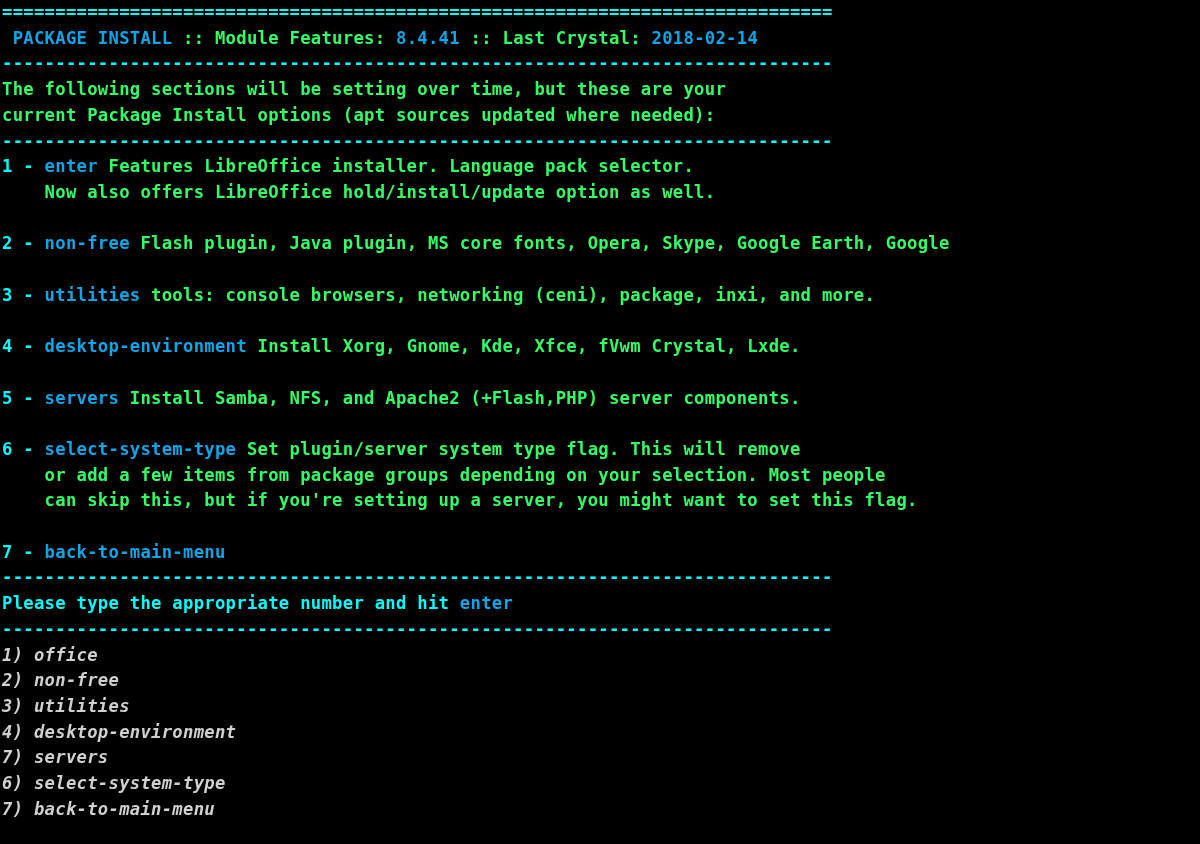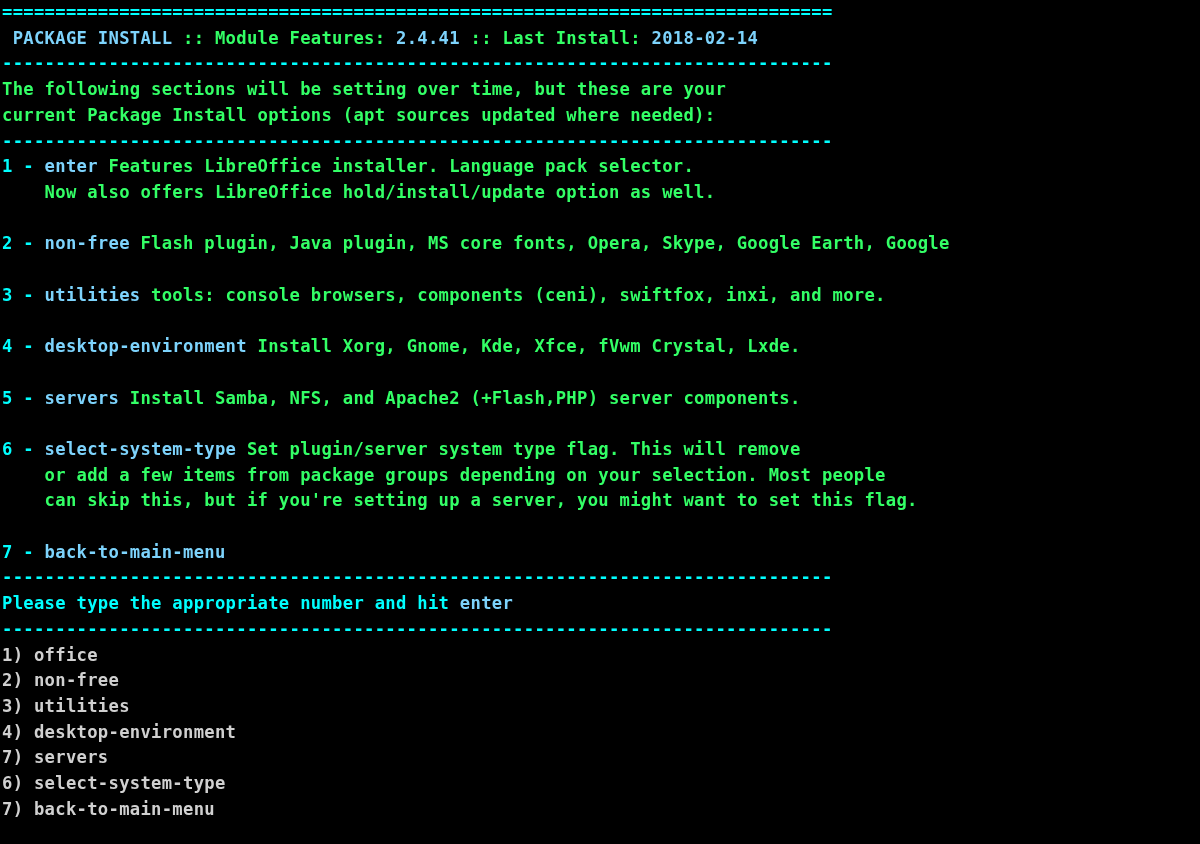--- a/index.html
+++ b/index.html
@@ -16,38 +16,38 @@
     line-height: 25.7px;
     letter-spacing: 0.3px;
     font-weight: bold;
     color: #e0e0e0;
     margin: 0;
     padding: 0 2px;
     white-space: pre;
   }
   .cy { color: #00ffff; }   
   .gr { color: #33ff66; }   
-  .mg { color: #7dd3fc; text-align: right; }   
-  .wh { color: #d0d0d0; }   
+  .mg { color: #0ea5e9; text-align: right; }   
+  .wh { color: #d0d0d0; font-style: italic; }   
 </style>
 </head>
 <body>
 
 <pre class="term"><span class="cy">==============================================================================</span>
-<span class="mg"> PACKAGE INSTALL </span><span class="gr">:: </span><span class="gr">Module Features:</span><span class="mg"> 2.4.41 </span><span class="gr">:: </span><span class="gr">Last Install:</span><span class="mg"> 2018-02-14</span>
+<span class="mg"> PACKAGE INSTALL </span><span class="gr">:: </span><span class="gr">Module Features:</span><span class="mg"> 8.4.41 </span><span class="gr">:: </span><span class="gr">Last Crystal:</span><span class="mg"> 2018-02-14</span>
 <span class="cy">------------------------------------------------------------------------------</span>
 <span class="gr">The following sections will be setting over time, but these are your</span>
 <span class="gr">current Package Install options (apt sources updated where needed):</span>
 <span class="cy">------------------------------------------------------------------------------</span>
 <span class="cy">1 - </span><span class="mg">enter </span><span class="gr">Features LibreOffice installer. Language pack selector.</span>
 <span class="gr">    Now also offers LibreOffice hold/install/update option as well.</span>
 
 <span class="cy">2 - </span><span class="mg">non-free </span><span class="gr">Flash plugin, Java plugin, MS core fonts, Opera, Skype, Google Earth, Google</span>
 
-<span class="cy">3 - </span><span class="mg">utilities </span><span class="gr">tools: console browsers, components (ceni), swiftfox, inxi, and more.</span>
+<span class="cy">3 - </span><span class="mg">utilities </span><span class="gr">tools: console browsers, networking (ceni), package, inxi, and more.</span>
 
 <span class="cy">4 - </span><span class="mg">desktop-environment </span><span class="gr">Install Xorg, Gnome, Kde, Xfce, fVwm Crystal, Lxde.</span>
 
 <span class="cy">5 - </span><span class="mg">servers </span><span class="gr">Install Samba, NFS, and Apache2 (+Flash,PHP) server components.</span>
 
 <span class="cy">6 - </span><span class="mg">select-system-type </span><span class="gr">Set plugin/server system type flag. This will remove</span>
 <span class="gr">    or add a few items from package groups depending on your selection. Most people</span>
 <span class="gr">    can skip this, but if you're setting up a server, you might want to set this flag.</span>
 
 <span class="cy">7 - </span><span class="mg">back-to-main-menu</span>

